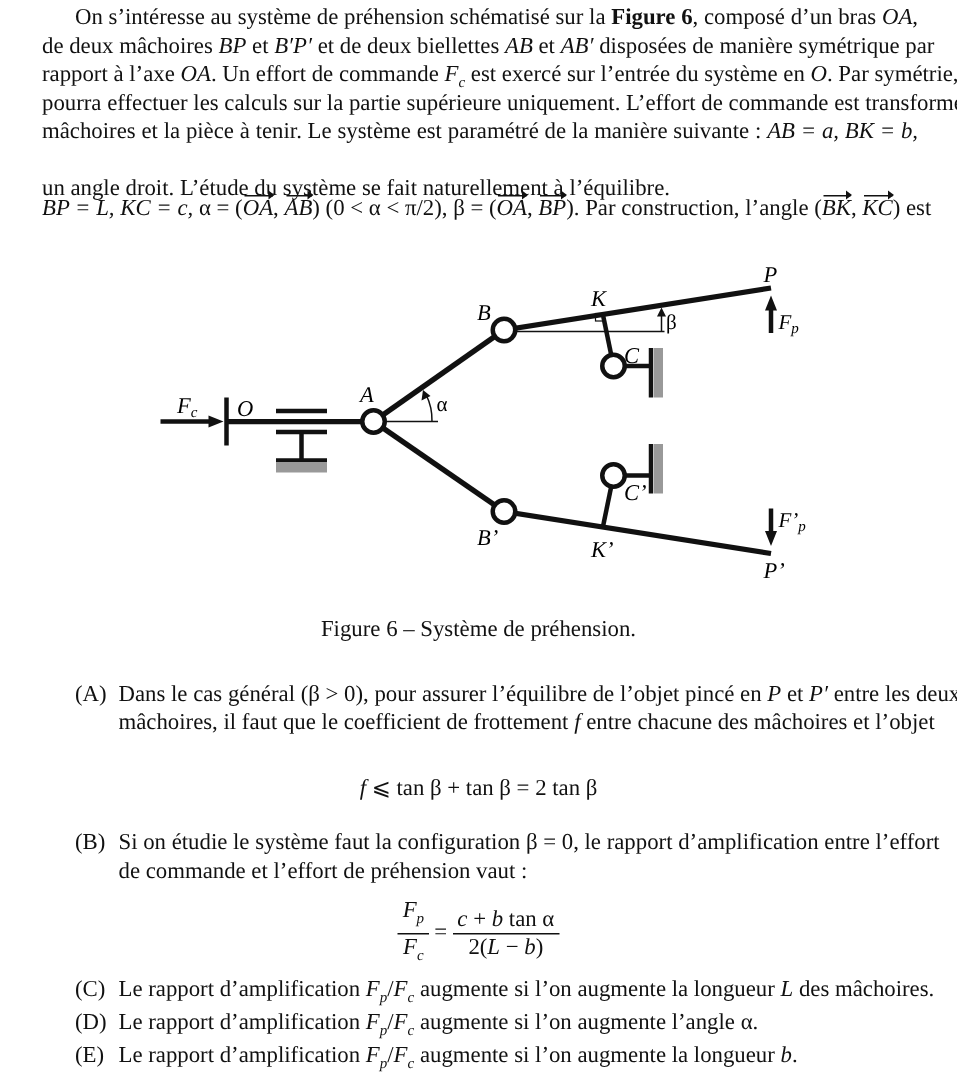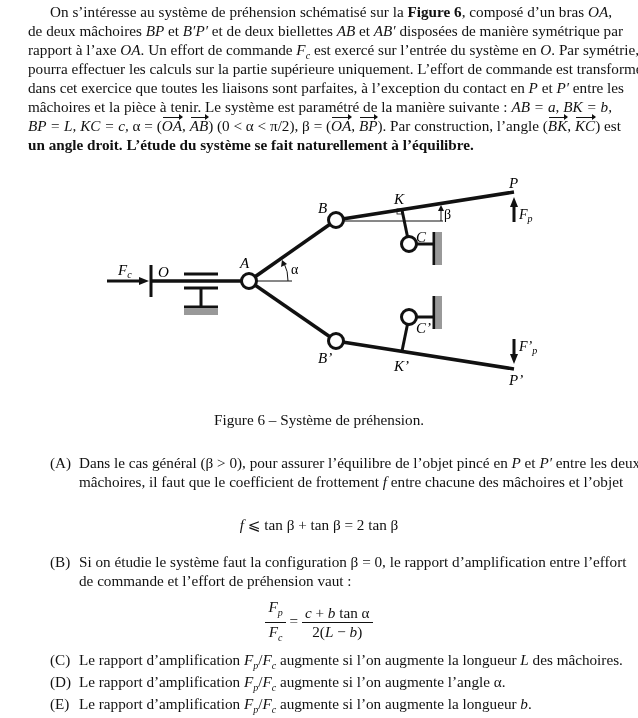--- a/index.html
+++ b/index.html
@@ -7,22 +7,22 @@
     width: 638px; height: 718px; overflow: hidden; position: relative;
     font-family: "Liberation Serif", "DejaVu Serif", serif;
     color: #111; font-size: 15.2px;
   }
   .para {
     position: absolute; left: 28px; width: 584px; top: 2px;
     line-height: 19px; text-align: justify;
   }
   .para .line { display: block; height: 19px; white-space: nowrap; text-align-last: justify; }
   .para .line.first { text-indent: 22px; }
-  .para .line.last { text-align-last: left; font-weight: bold; }
-  i { font-style: italic; }
+  .para .line.last { text-align-last: left; }
+  i { font-style: italic; margin-top: 32px; }
   b { font-weight: bold; }
 
   #figure { position: absolute; left: 0; top: 165px; width: 638px; height: 240px; }
   .caption { position: absolute; top: 411px; left: 0; width: 638px; text-align: center; }
 
   .q { position: absolute; left: 50px; width: 562px; line-height: 19px; }
   .q .tag { position: absolute; left: 0; top: 0; }
   .q .body { margin-left: 29px; text-align: justify; }
   .q .body .line { display: block; height: 19px; white-space: nowrap; text-align-last: justify; }
   .q .body .line.last { text-align-last: left; }
@@ -44,21 +44,20 @@
   svg text { font-family: "Liberation Serif", "DejaVu Serif", serif; }
 </style>
 </head>
 <body>
 
 <div class="para">
   <span class="line first"><span>On s’intéresse au système de préhension schématisé sur la </span><b>Figure 6</b><span>, composé d’un bras </span><i>OA</i><span>,</span></span>
   <span class="line"><span>de deux mâchoires </span><i>BP</i><span> et </span><i>B′P′</i><span> et de deux biellettes </span><i>AB</i><span> et </span><i>AB′</i><span> disposées de manière symétrique par</span></span>
   <span class="line"><span>rapport à l’axe </span><i>OA</i><span>. Un effort de commande </span><i>F</i><sub><i>c</i></sub><span> est exercé sur l’entrée du système en </span><i>O</i><span>. Par symétrie, on</span></span>
   <span class="line">pourra effectuer les calculs sur la partie supérieure uniquement. L’effort de commande est transformé</span>
-  <span class="line"><span>dans cet exercice que toutes les liaisons sont parfaites, à l’exception du contact en </span><i>P</i><span> et </span><i>P′</i><span> entre les</span></span>
   <span class="line"><span>mâchoires et la pièce à tenir. Le système est paramétré de la manière suivante : </span><i>AB = a, BK = b,</i></span>
   <span class="line"><i>BP = L, KC = c, </i><span>α = (</span><i class="vec">OA</i><span>, </span><i class="vec">AB</i><span>) (0 &lt; α &lt; π/2), β = (</span><i class="vec">OA</i><span>, </span><i class="vec">BP</i><span>). Par construction, l’angle (</span><i class="vec">BK</i><span>, </span><i class="vec">KC</i><span>) est</span></span>
   <span class="line last">un angle droit. L’étude du système se fait naturellement à l’équilibre.</span>
 </div>
 
 <svg id="figure" viewBox="0 165 638 240" width="638" height="240">
 
   <g>
     <line x1="107" y1="281" x2="142" y2="281" stroke="#111" stroke-width="3"></line>
     <polygon points="149,281 139,277 139,285" fill="#111"></polygon>

